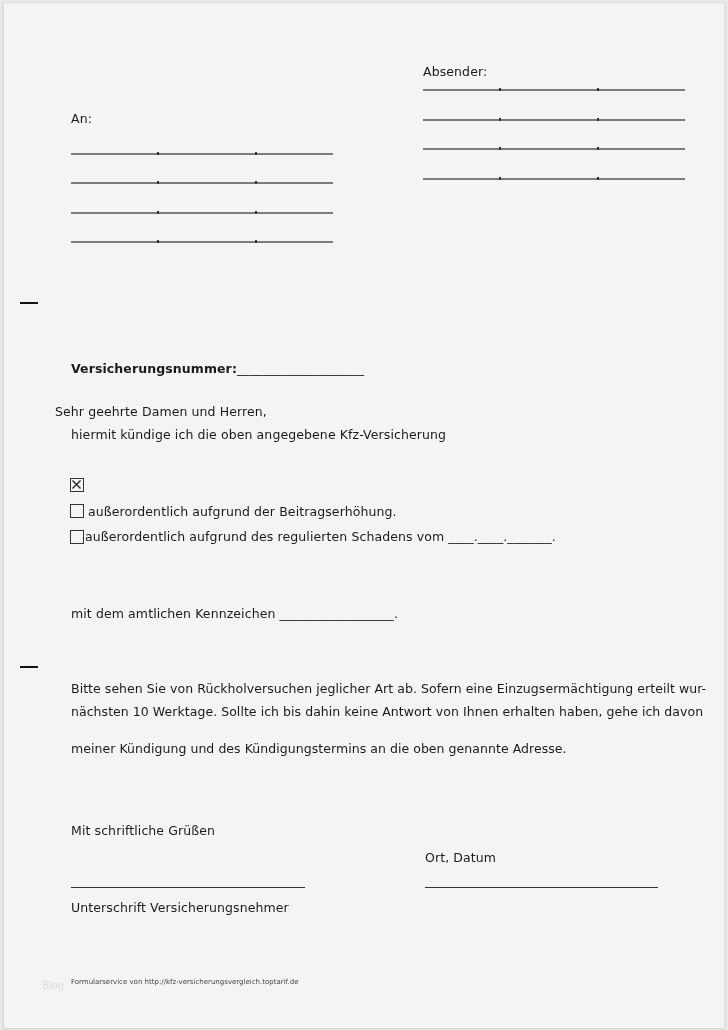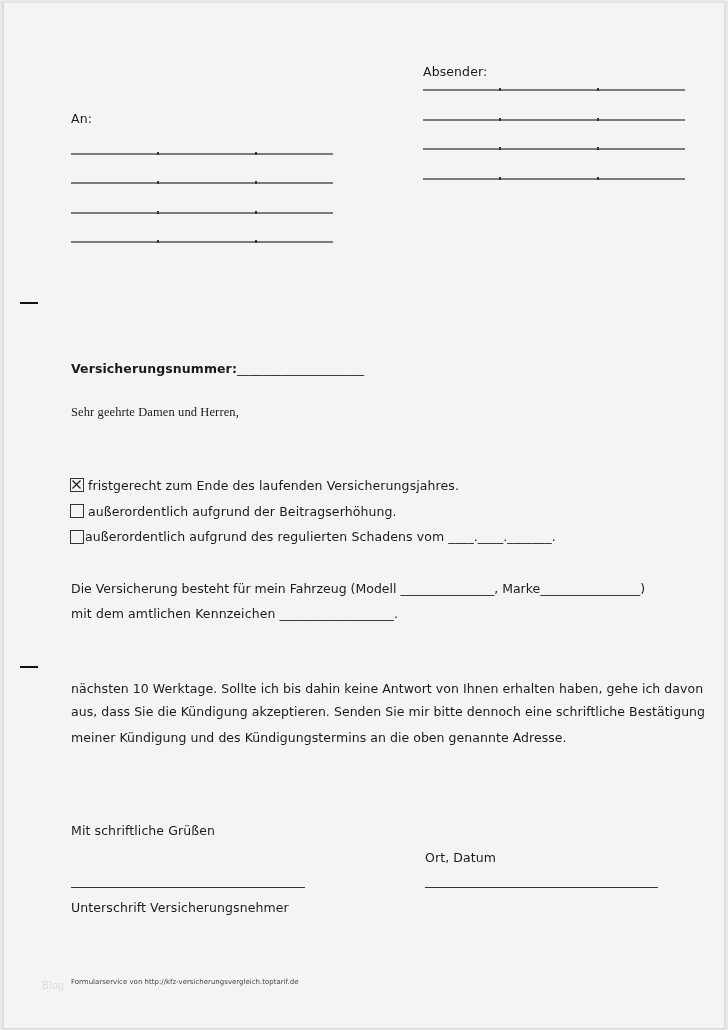--- a/index.html
+++ b/index.html
@@ -66,42 +66,41 @@
       <span class="tick" style="left:184px"></span>
     </div>
 
   <div class="margin-mark" style="top:299px;"></div>
   <div class="margin-mark" style="top:663px;"></div>
 
   <div class="abs t bold" style="left:67px; top:329px;margin-top:29px;">
     <span>Versicherungsnummer:</span><span style="font-weight:normal">____________________</span>
   </div>
 
-  <div class="abs t" style="left:67px; top:401px;font-family:Liberation Serif, serif;">Sehr geehrte Damen und Herren,</div>
+  <div class="abs t" style="left:51px; top:401px;">Sehr geehrte Damen und Herren,</div>
+  <div class="abs t" style="left:67px; top:424px;">hiermit kündige ich die oben angegebene Kfz-Versicherung</div>
 
   <div class="cb" style="left:66px; top:475px;">
     <svg width="11" height="11" viewBox="0 0 11 11">
         <path d="M1.5 1.5 L9.5 9.5 M9.5 1.5 L1.5 9.5" stroke="#222" stroke-width="1.3"></path>
       </svg>
   </div>
-  <div class="abs t" style="left:84px; top:475px;">fristgerecht zum Ende des laufenden Versicherungsjahres.</div>
 
   <div class="cb" style="left:66px; top:501px;"></div>
   <div class="abs t" style="left:84px; top:501px;">außerordentlich aufgrund der Beitragserhöhung.</div>
 
   <div class="cb" style="left:66px; top:527px;"></div>
   <div class="abs t" style="left:81px; top:526px;">außerordentlich aufgrund des regulierten Schadens vom ____.____._______.</div>
 
-  <div class="abs t" style="left:67px; top:578px; letter-spacing:0px;">Die Versicherung besteht für mein Fahrzeug (Modell _______________, Marke________________)</div>
   <div class="abs t" style="left:67px; top:603px;">mit dem amtlichen Kennzeichen __________________.</div>
 
   <div class="abs body-text" style="left:67px; top:675px; white-space:nowrap;">
+    <div>Bitte sehen Sie von Rückholversuchen jeglicher Art ab. Sofern eine Einzugsermächtigung erteilt wur-</div>
     <div>nächsten 10 Werktage. Sollte ich bis dahin keine Antwort von Ihnen erhalten haben, gehe ich davon</div>
-    <div>aus, dass Sie die Kündigung akzeptieren. Senden Sie mir bitte dennoch eine schriftliche Bestätigung</div>
-    <div style="margin-top:4px">meiner Kündigung und des Kündigungstermins an die oben genannte Adresse.</div>
+    <div style="margin-top:15px">meiner Kündigung und des Kündigungstermins an die oben genannte Adresse.</div>
   </div>
 
   <div class="abs t" style="left:67px; top:820px;">Mit schriftliche Grüßen</div>
 
   <div class="abs" style="left:67px; top:884px; width:234px; height:1px; background:#333;"></div>
   <div class="abs" style="left:421px; top:884px; width:233px; height:1px; background:#333;"></div>
   <div class="abs t" style="left:67px; top:897px;">Unterschrift Versicherungsnehmer</div>
   <div class="abs t" style="left:421px; top:847px;">Ort, Datum</div>
 
   <div class="abs watermark" style="left:38px; top:977px;">Blog</div>

